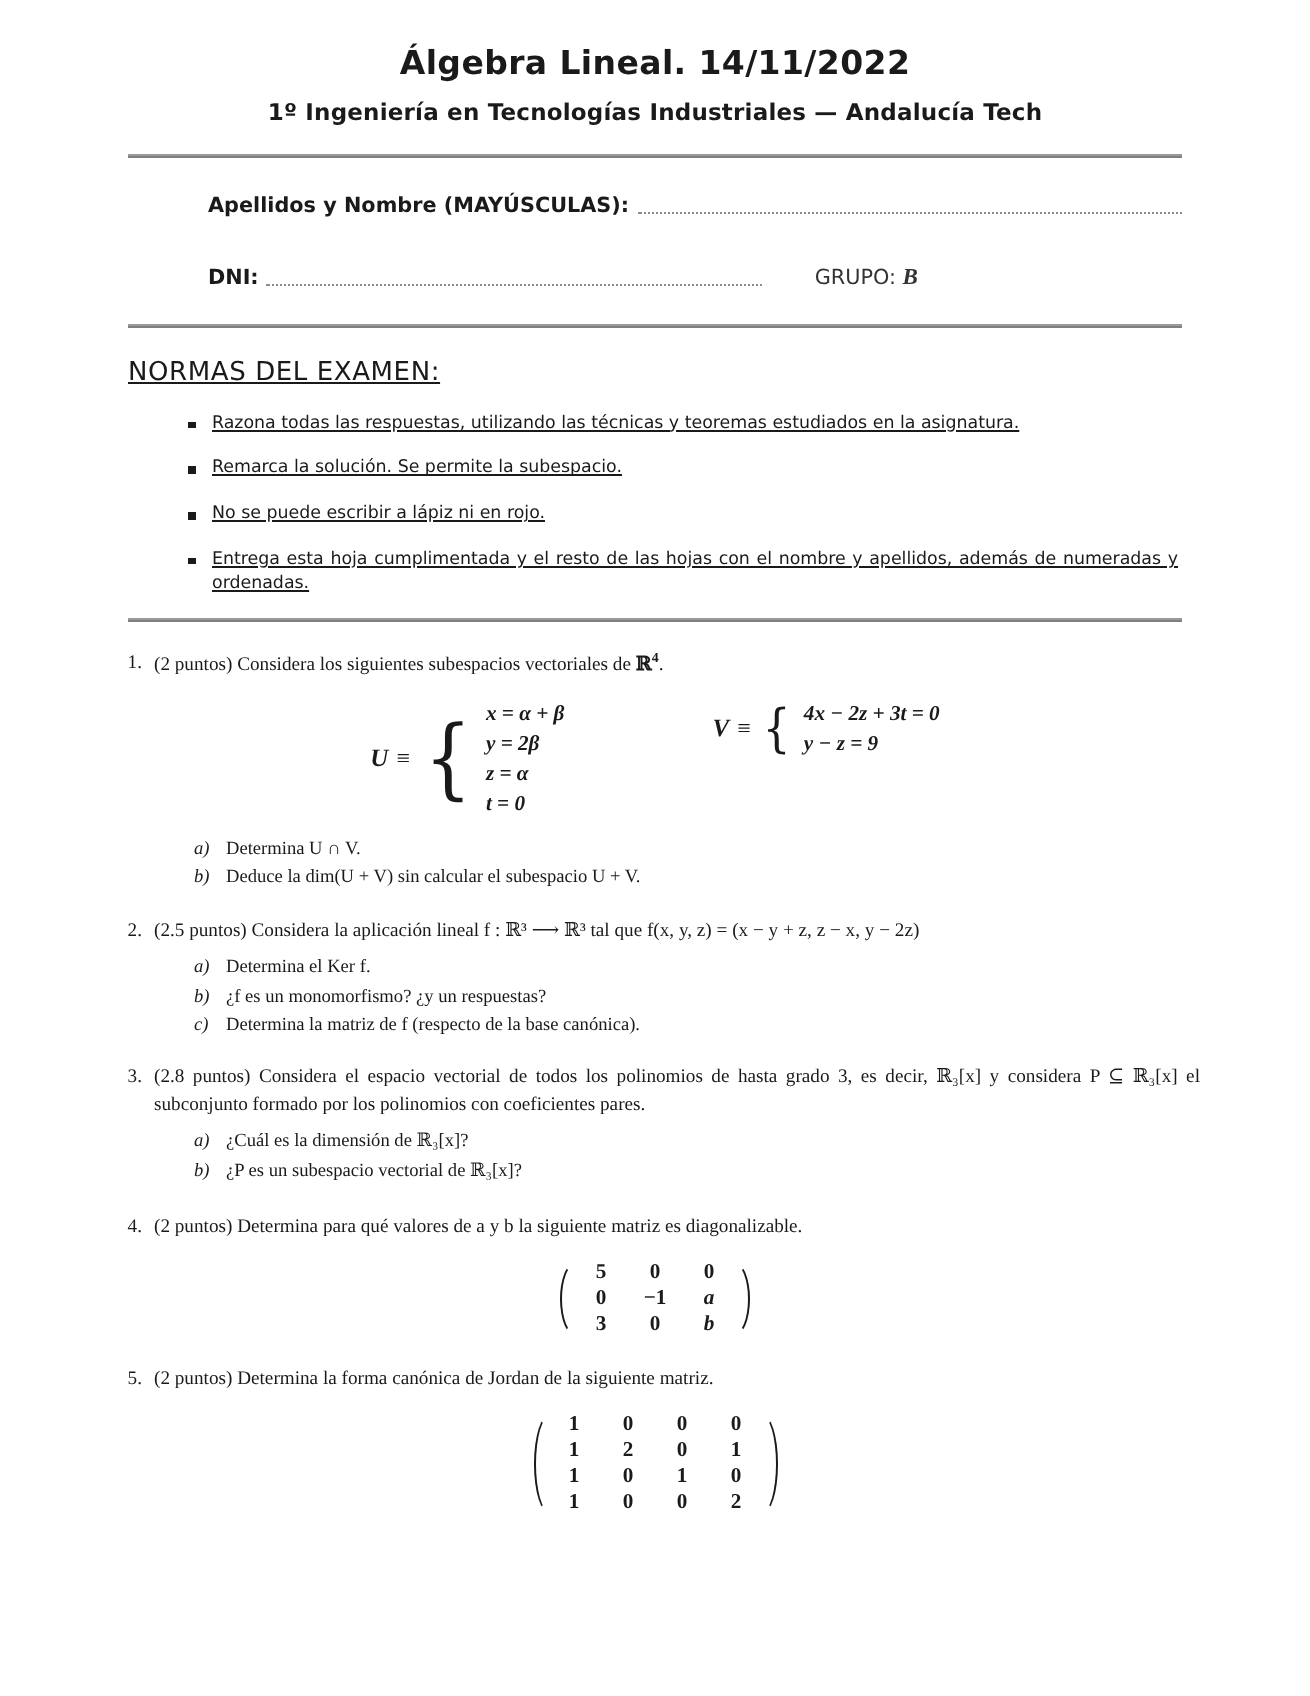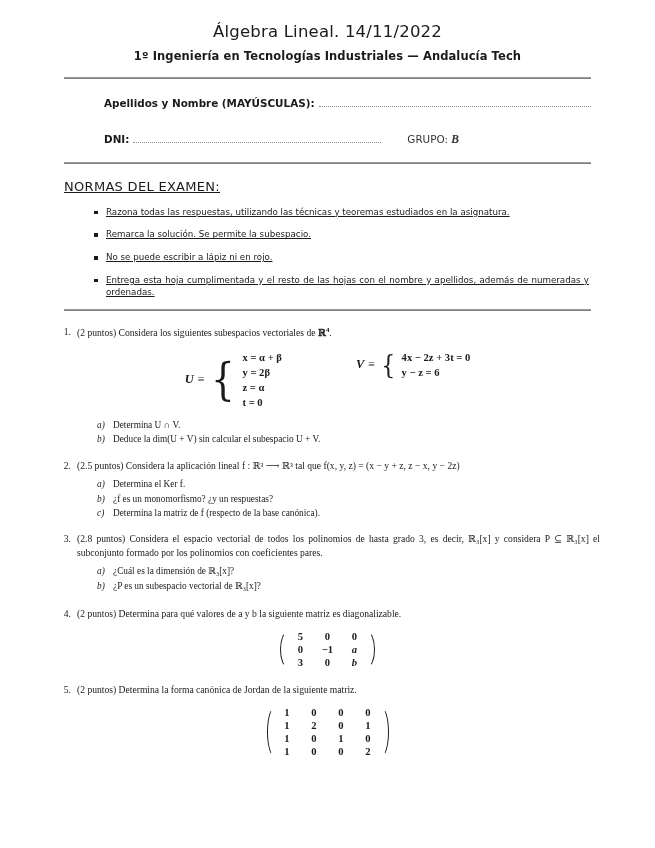--- a/index.html
+++ b/index.html
@@ -22,21 +22,21 @@
     box-sizing: border-box;
   }
 
   
   .title-block {
     text-align: center;
     padding-top: 22px;
   }
   .doc-title {
     font-family: "DejaVu Sans", "Liberation Sans", sans-serif;
-    font-weight: normal;
+    font-weight: bold;
     font-size: 16.5px;
     letter-spacing: 0.2px;
     line-height: 1.25;
   }
   .doc-subtitle {
     font-family: "DejaVu Sans", "Liberation Sans", sans-serif;
     font-weight: bold;
     font-size: 11.5px;
     letter-spacing: 0.1px;
     margin-top: 6px;
@@ -169,21 +169,21 @@
   }
   .subitems li .slabel {
     width: 16px;
     flex: 0 0 16px;
     font-style: italic;
   }
   .subitems li .stext { flex: 1 1 auto; }
 
   
   .m { font-family: "Liberation Serif", "DejaVu Serif", serif; }
-  .mi { }
+  .mi { font-style: italic; }
   .bbR {
     font-family: "DejaVu Serif", serif;
     font-weight: bold;
     font-style: normal;
   }
   sup.sm { font-size: 0.72em; vertical-align: super; font-weight: bold; }
 
   
   .systems {
     display: flex;
@@ -322,21 +322,21 @@
           <span class="eq m mi">z = α</span>
           <span class="eq m mi">t = 0</span>
         </span>
       </div>
       <div class="sysgroup">
         <span class="sysname m">V</span>
         <span class="equiv">≡</span>
         <span class="brace b2">{</span>
         <span class="eqlist">
           <span class="eq m mi">4x − 2z + 3t = 0</span>
-          <span class="eq m mi">y − z = 6</span>
+          <span class="eq m mi">y − z = 9</span>
         </span>
       </div>
     </div>
 
     <ul class="subitems">
       <li>
           <span class="slabel">a)</span>
           <span class="stext">Determina U ∩ V.</span>
         </li>
       <li>

